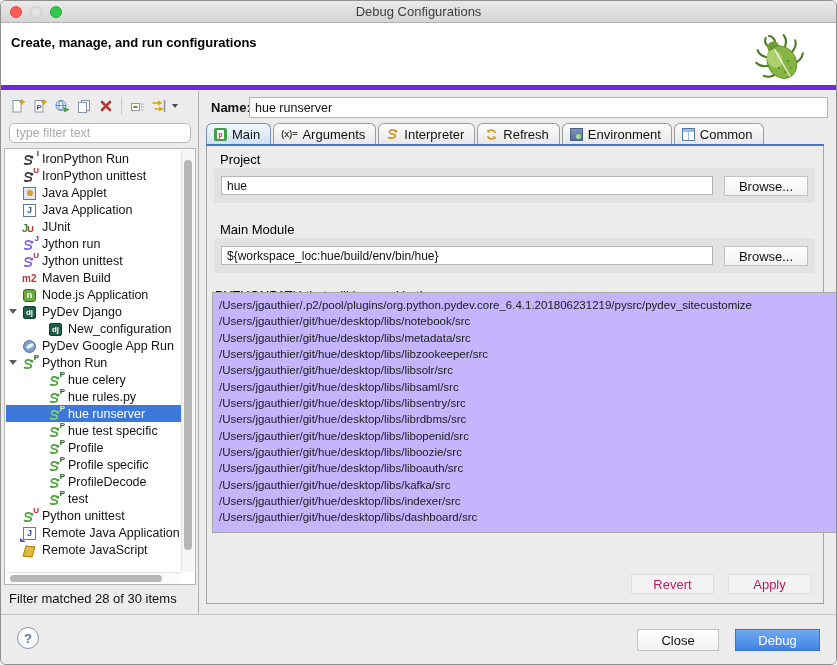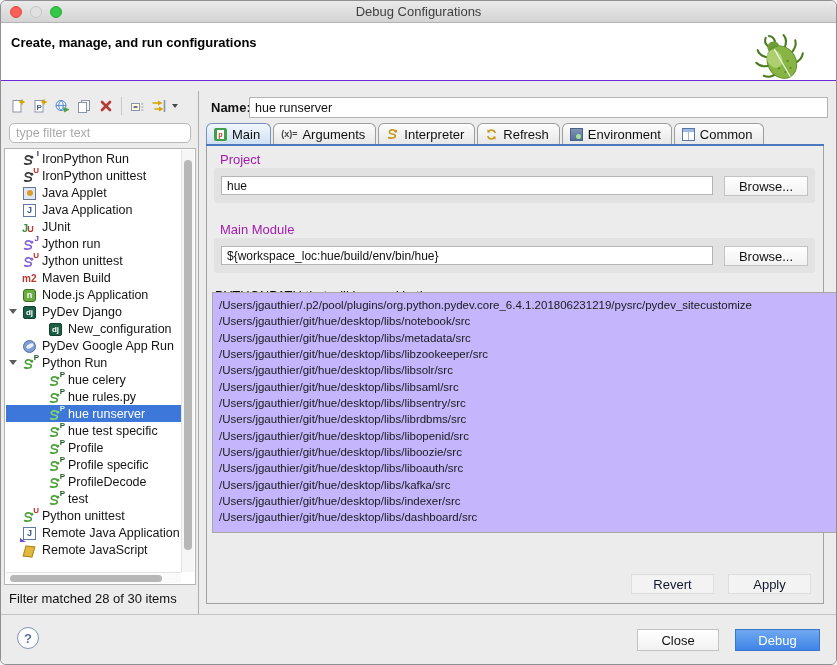--- a/index.html
+++ b/index.html
@@ -12,21 +12,21 @@
     background:linear-gradient(#eaeaea,#d4d4d4);border-bottom:1px solid #b3b3b3;
     display:flex;align-items:center;justify-content:center}
   .titlebar .title{font-size:13px;color:#3f3f3f}
   .lights{position:absolute;left:9px;top:5px;display:flex;gap:8px}
   .light{width:12px;height:12px;border-radius:50%}
   .light.red{background:#f95e57;border:1px solid #dd4b43}
   .light.min{background:#e2e1e0;border:1px solid #c7c6c5}
   .light.green{background:#35c748;border:1px solid #27a63a}
 
   
-  .header{position:absolute;top:22px;left:0;right:0;height:58px;background:#fff;border-bottom:1px solid #6d28d9}
+  .header{position:absolute;top:22px;left:0;right:0;height:67px;background:#fff;border-bottom:5px solid #6d28d9}
   .header h1{font-size:13px;font-weight:bold;color:#000;padding:12px 0 0 10px}
   .bug{position:absolute;right:26px;top:4px;width:60px;height:60px}
 
   
   .left{position:absolute;left:2px;top:90px;width:196px;height:523px;border-right:1px solid #aeaeae}
   .toolbar{position:absolute;left:4px;top:3px;height:24px;display:flex;align-items:center}
   .tbtn{width:22px;height:20px;display:flex;align-items:center;justify-content:center}
   .tsep{width:1px;height:18px;background:#c9c9c9;margin:0 4px}
   .dd{width:0;height:0;border-left:3.5px solid transparent;border-right:3.5px solid transparent;border-top:4px solid #4a4a4a;margin-left:2px}
   .filterbox{position:absolute;left:6px;top:32px;width:182px;height:20px;border:1px solid #b9b9b9;border-radius:5px;background:#fff;font-size:12.5px;padding:0 6px;color:#222}
@@ -81,27 +81,27 @@
   .args-glyph{font:bold 9px "Liberation Sans",sans-serif;color:#444}
   .main-ico{width:13px;height:13px;background:#3f9f4c;border-radius:2px;display:flex;align-items:center;justify-content:center}
   .main-ico b{width:7px;height:9px;background:#fff;color:#c0392b;font:bold 7px "Liberation Sans",sans-serif;display:flex;align-items:center;justify-content:center}
   .env-ico{width:13px;height:13px;background:linear-gradient(#7d94b5,#566e94);border:1px solid #48608a;position:relative}
   .env-ico i{position:absolute;right:1px;bottom:1px;width:5px;height:5px;background:#a8e0a0;border-radius:50%}
   .common-ico{width:13px;height:13px;background:#fff;border:1px solid #5577aa;position:relative}
   .common-ico i{position:absolute;left:0;top:0;right:0;height:3px;background:#9db9e0}
   .common-ico em{position:absolute;left:5px;top:3px;bottom:0;width:1px;background:#9db9e0}
 
   .content{position:absolute;left:2px;top:55px;width:618px;height:458px;border:1px solid #a2a2a2;border-top:none;background:#ececec}
-  .grp-label{position:absolute;left:13px;font-size:13px;color:#a21caf}
+  .grp-label{position:absolute;left:13px;font-size:13px;color:#000000}
   .grp{position:absolute;left:7px;width:601px;height:35px;background:#e2e2e2;border-radius:3px}
   .ginput{position:absolute;left:7px;top:8px;width:492px;height:19px;border:1px solid #b4b4b4;background:#fff;font-size:12px;padding:4px 5px;color:#111}
   .browse{position:absolute;left:510px;top:8px;width:84px;height:20px}
   .mbtn{border:1px solid #c3c3c3;border-radius:0;background:linear-gradient(#ffffff,#f1f1f1);
     font-size:13px;color:#111;display:flex;align-items:center;justify-content:center;width:100%;height:100%}
-  .mbtn.disabled{color:#0f172a;background:#f3f3f3;border-color:#dedede}
+  .mbtn.disabled{color:#be185d;background:#f3f3f3;border-color:#dedede}
   .mbtn.primary{background:linear-gradient(#6fa9f0,#3f83e6);border-color:#3a74cc;color:#fff}
   .pp-label{position:absolute;left:8px;top:142px;font-size:13px;color:#000}
   .listbox{position:absolute;left:5px;top:146px;width:668px;height:241px;background:#c4b5fd;border:1px solid #a8a8a8;overflow:hidden}
   .listinner{position:absolute;left:1px;top:4px;right:14px;bottom:1px;overflow:hidden}
   .lrow{font-size:11.5px;line-height:16.35px;white-space:nowrap;padding-left:5px;color:#1a1a1a}
   .lvsb{position:absolute;right:1px;top:1px;bottom:1px;width:13px;background:#fcfcfc;border-left:1px solid #ececec}
   .lvsb .thumb{position:absolute;left:2px;top:4px;width:8px;height:66px;border-radius:4px;background:#b7b7b7}
   .revert{position:absolute;left:424px;top:428px;width:83px;height:20px}
   .apply{position:absolute;left:521px;top:428px;width:83px;height:20px}
 

